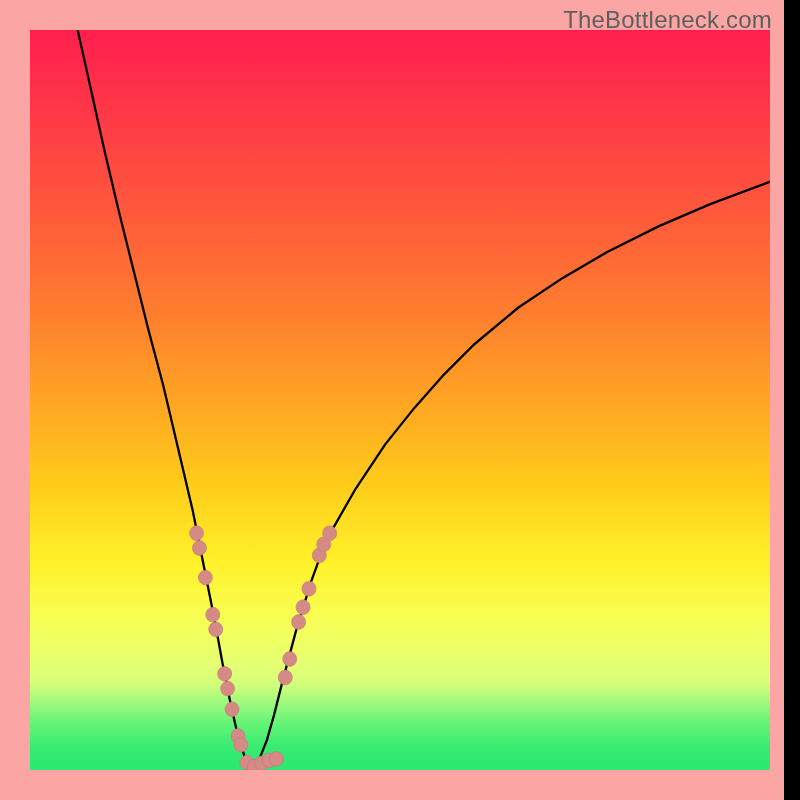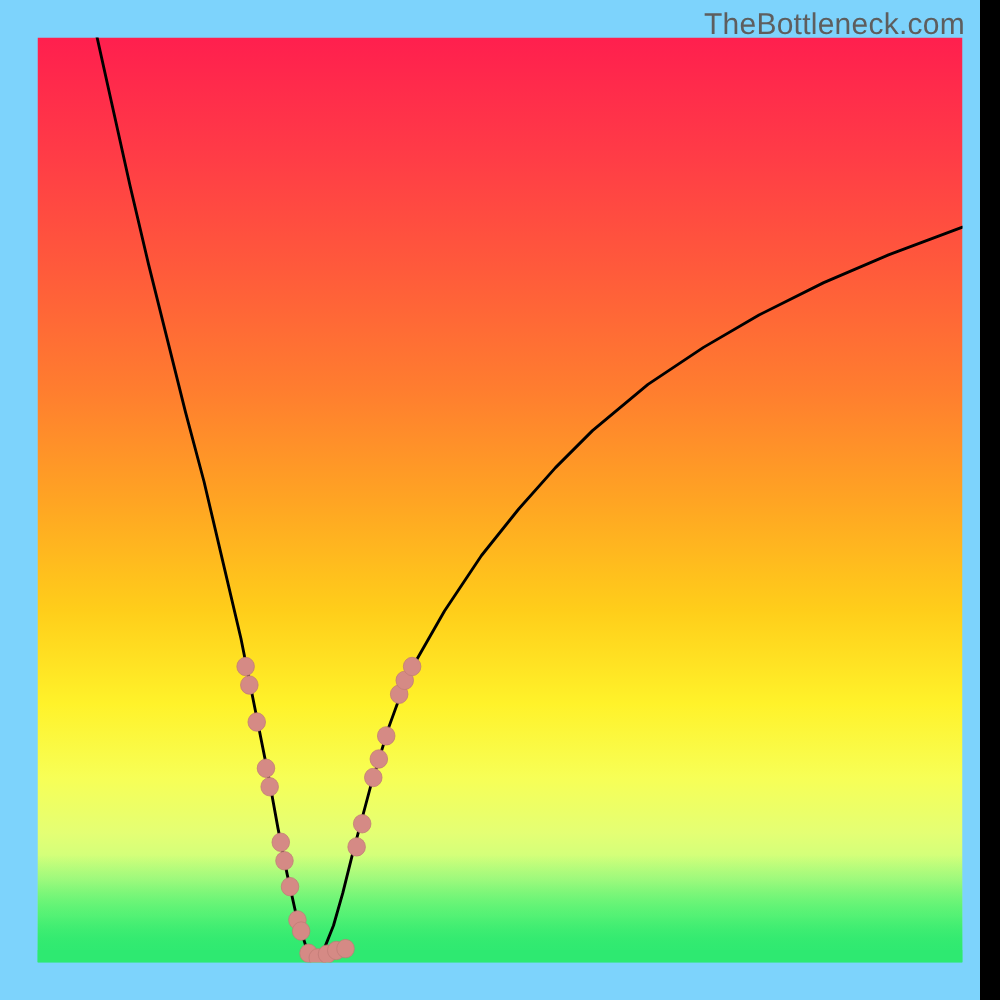--- a/index.html
+++ b/index.html
@@ -7,21 +7,21 @@
     padding: 0;
     width: 800px;
     height: 800px;
     overflow: hidden;
     background: #000;
     font-family: Arial, Helvetica, sans-serif;
   }
   .outer {
     width: 784px;
     height: 800px;
-    background: #7dd3fc;
+    background: #fca5a5;
     position: relative;
   }
   .watermark {
     position: absolute;
     top: 6px;
     right: 12px;
     color: #5e5e5e;
     font-size: 24px;
     font-weight: 400;
     letter-spacing: 0.2px;

